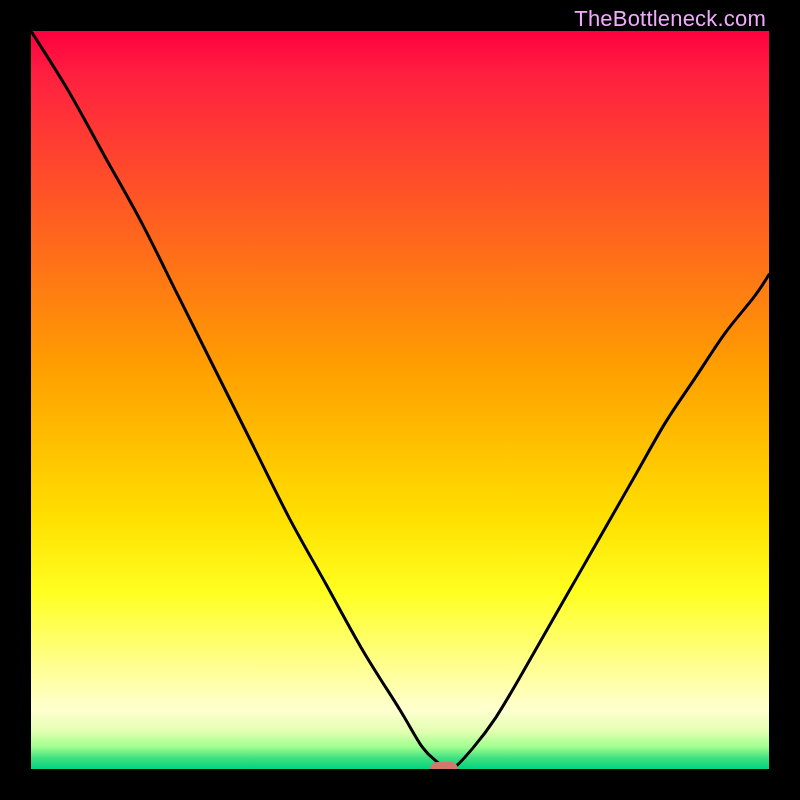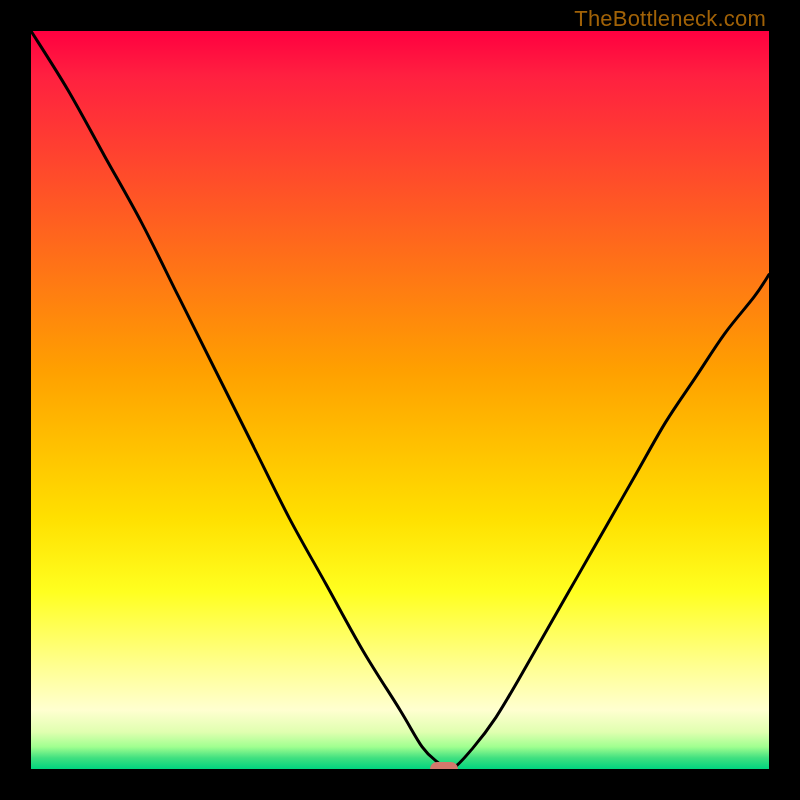--- a/index.html
+++ b/index.html
@@ -50,21 +50,21 @@
   .curve-svg {
     position: absolute;
     inset: 0;
     width: 738px;
     height: 738px;
   }
   .watermark {
     position: absolute;
     top: 6px;
     right: 34px;
-    color: #a16207;
+    color: #f0abfc;
     font-size: 22px;
     font-weight: 500;
     letter-spacing: 0.2px;
   }
   .marker {
     position: absolute;
     width: 28px;
     height: 14px;
     background: #d4786c;
     border-radius: 7px;

